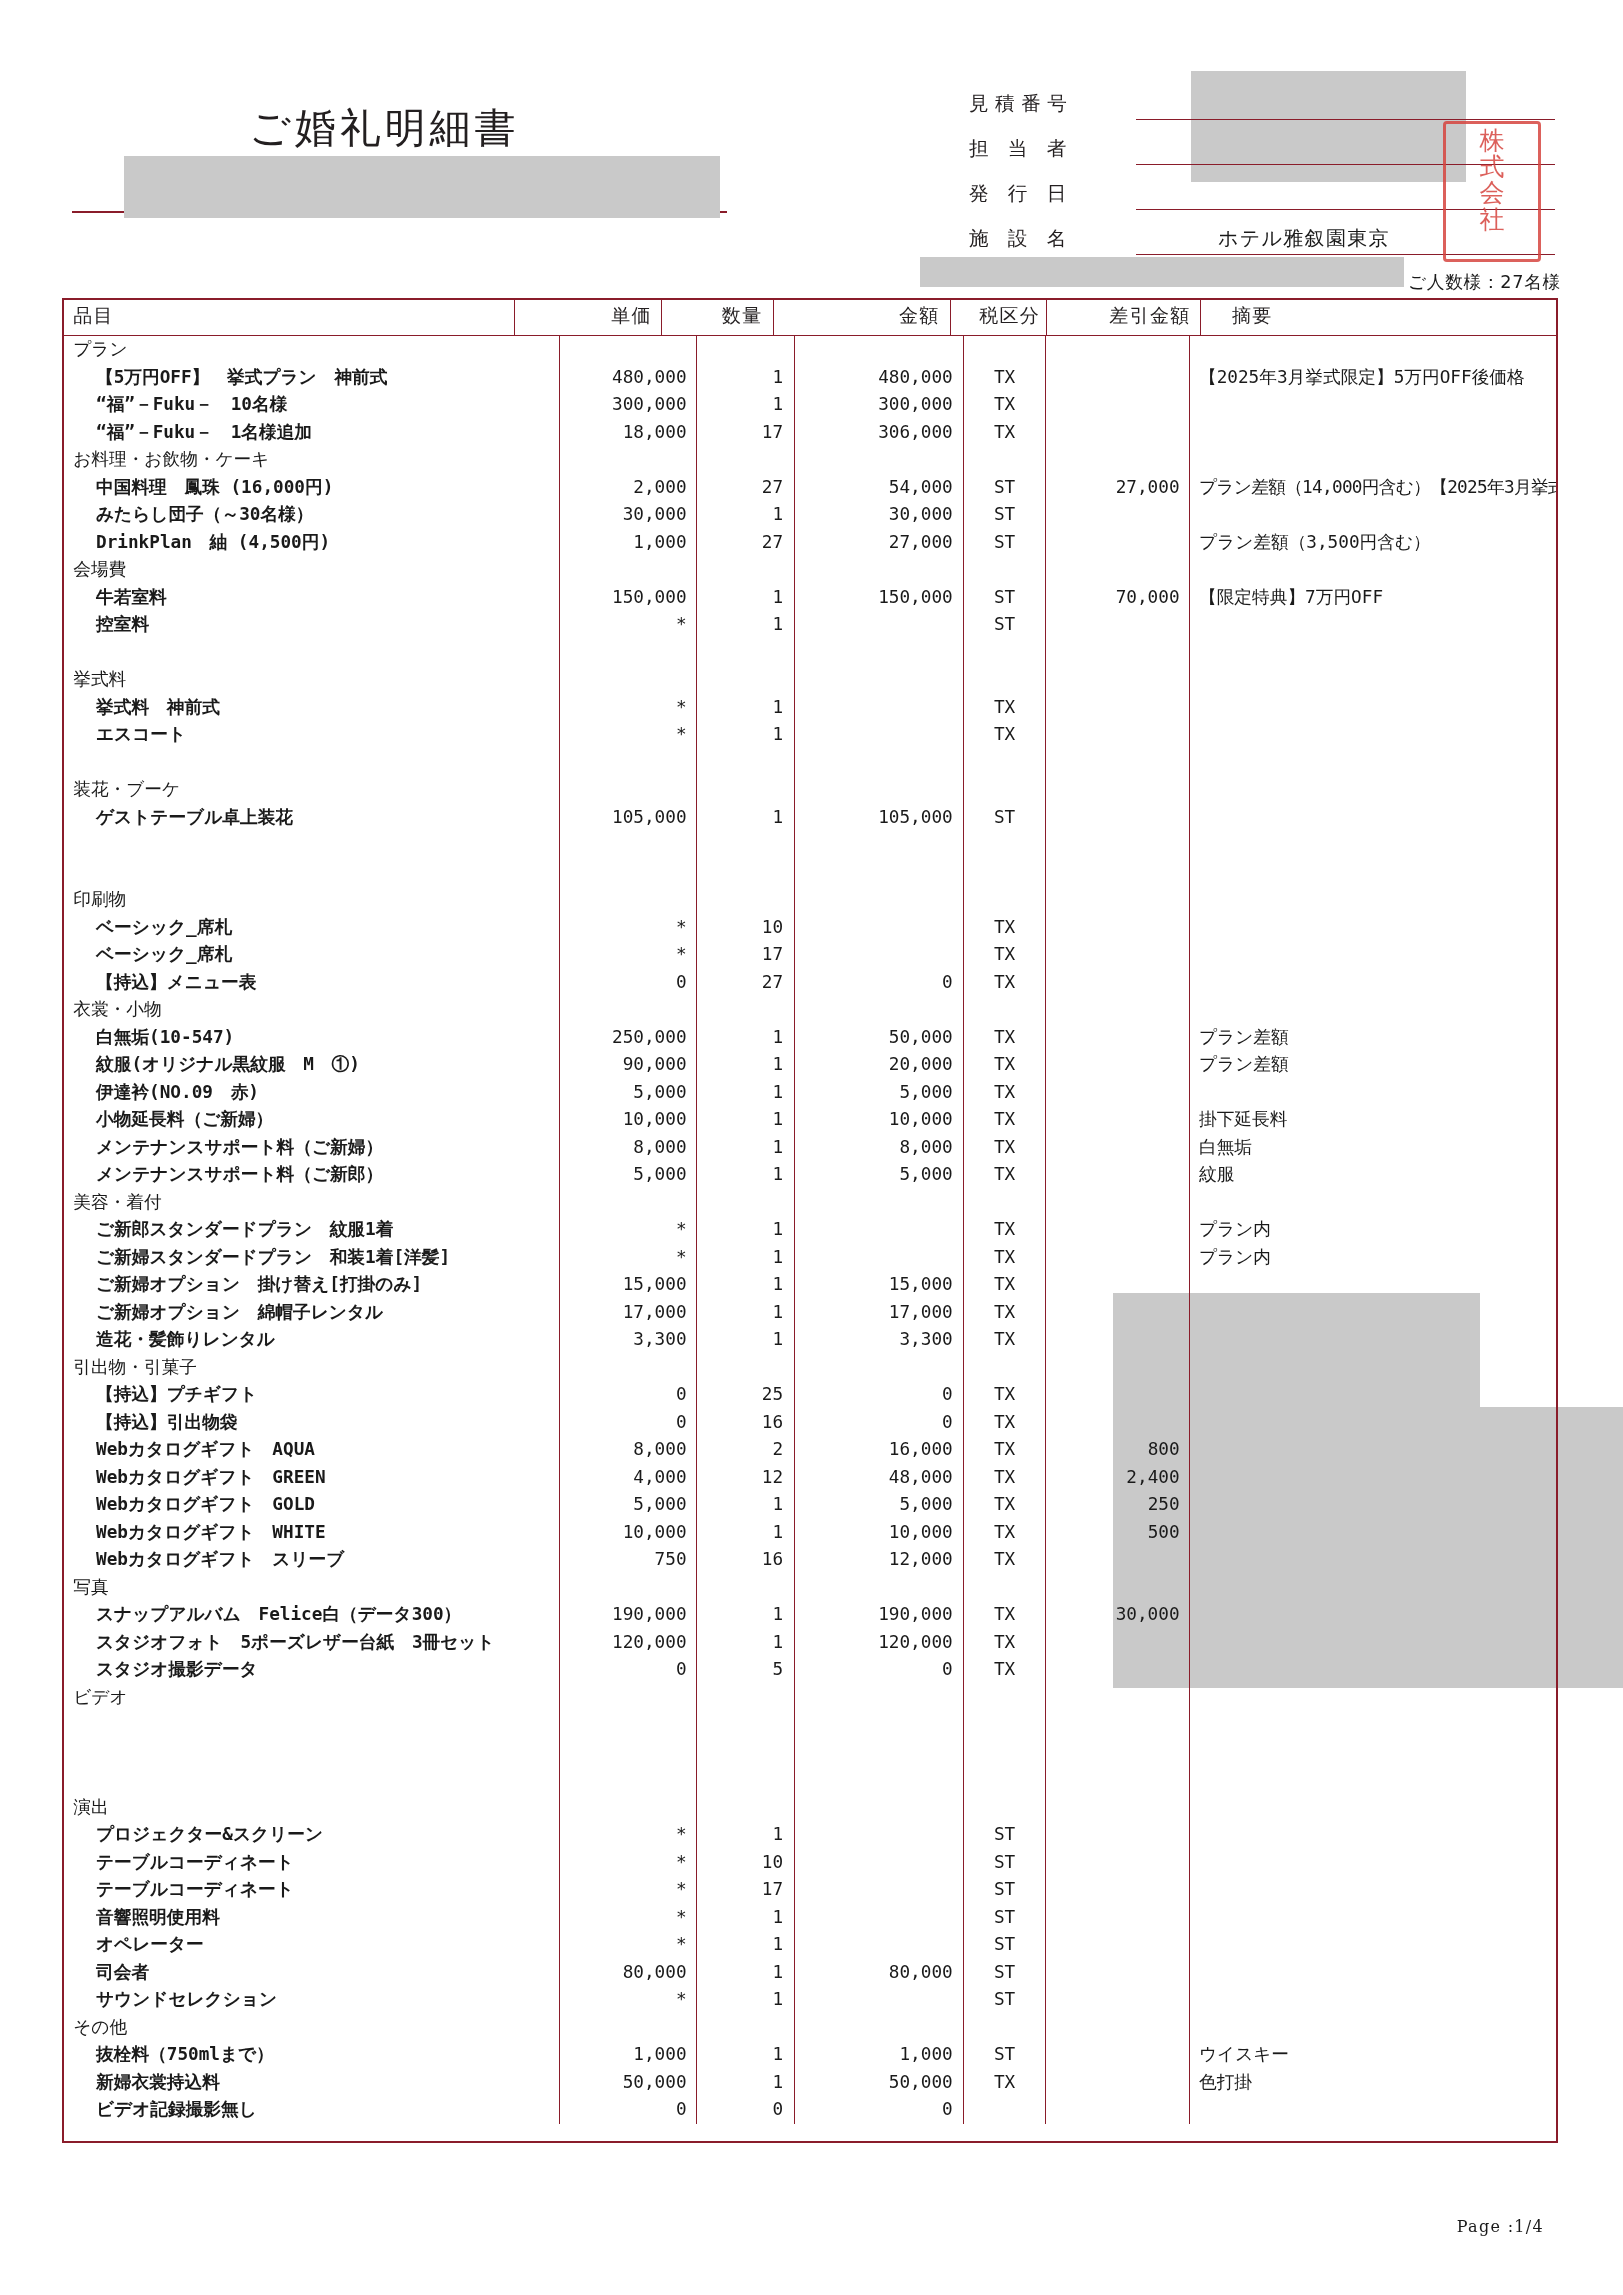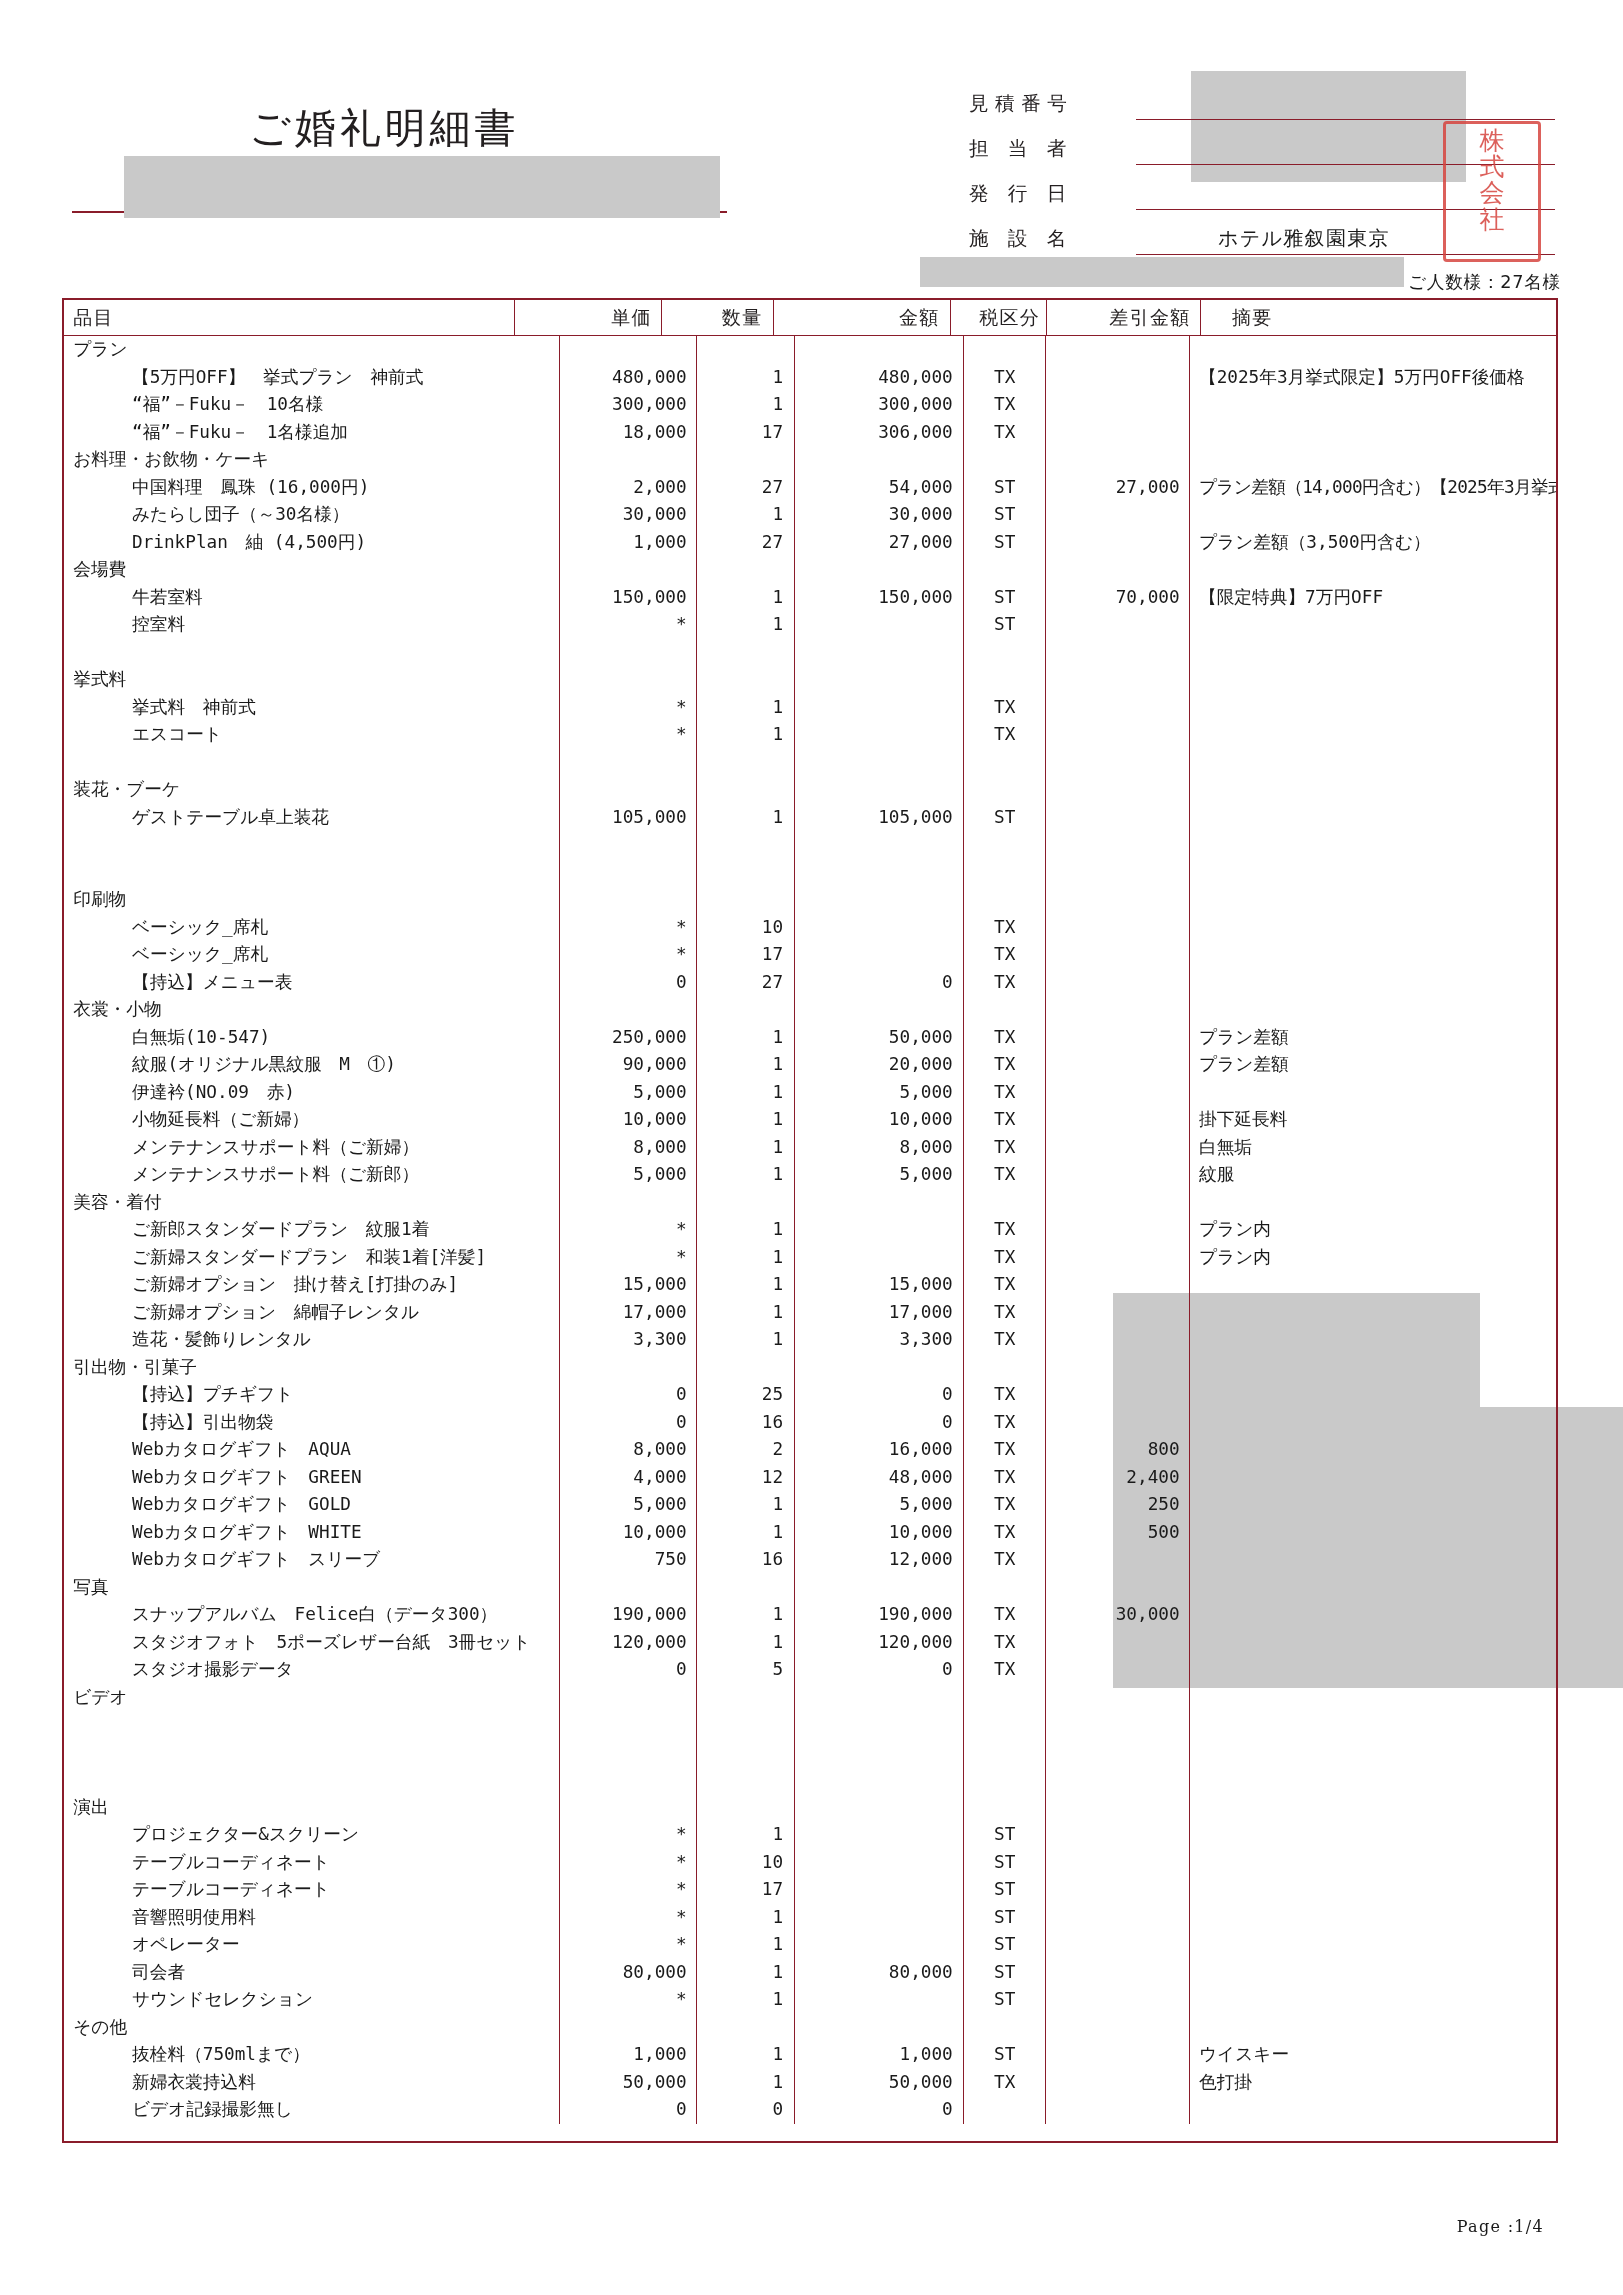--- a/index.html
+++ b/index.html
@@ -131,21 +131,21 @@
     top: 298px;
     width: 1496px;
     border: 2px solid #8a1c2a;
     box-sizing: border-box;
     font-family: "DejaVu Sans Mono", monospace;
   }
   .thead {
     display: flex;
     height: 35px;
     border-bottom: 1.3px solid #8a1c2a;
-    font-family: Liberation Serif, serif;
+    font-family: Liberation Mono, monospace;
     gap: 22px;
   }
   .thead .cell {
     border-right: 1.3px solid #8a1c2a;
     text-align: center;
     font-size: 19px;
     line-height: 35px;
     box-sizing: border-box;
     letter-spacing: 1.3px;
     color: #231f20;
@@ -175,21 +175,21 @@
   }
   .row .cell:last-child { border-right: none; }
   .cell.c-item   { padding-left: 9.2px; text-align: left; }
   .cell.c-price  { padding-right: 9.2px; text-align: right; }
   .cell.c-qty    { padding-right: 10.5px; text-align: right; }
   .cell.c-amount { padding-right: 10.5px; text-align: right; }
   .cell.c-tax    { text-align: center; }
   .cell.c-disc   { padding-right: 9.2px; text-align: right; }
   .cell.c-note   { padding-left: 9.2px; text-align: left; }
   .group .cell.c-item { padding-left: 9.2px; font-weight: normal; }
-  .item .cell.c-item  { padding-left: 68px; }
+  .item .cell.c-item  { padding-left: 32px; font-weight: bold; }
   .note-small { font-size: 10.5px; letter-spacing: -0.7px; }
 
   .tbl-bottom-pad { height: 17px; }
 
   .page-num {
     position: absolute;
     right: 79px;
     bottom: 59px;
     font-size: 16px;
     font-family: "DejaVu Serif", serif;

